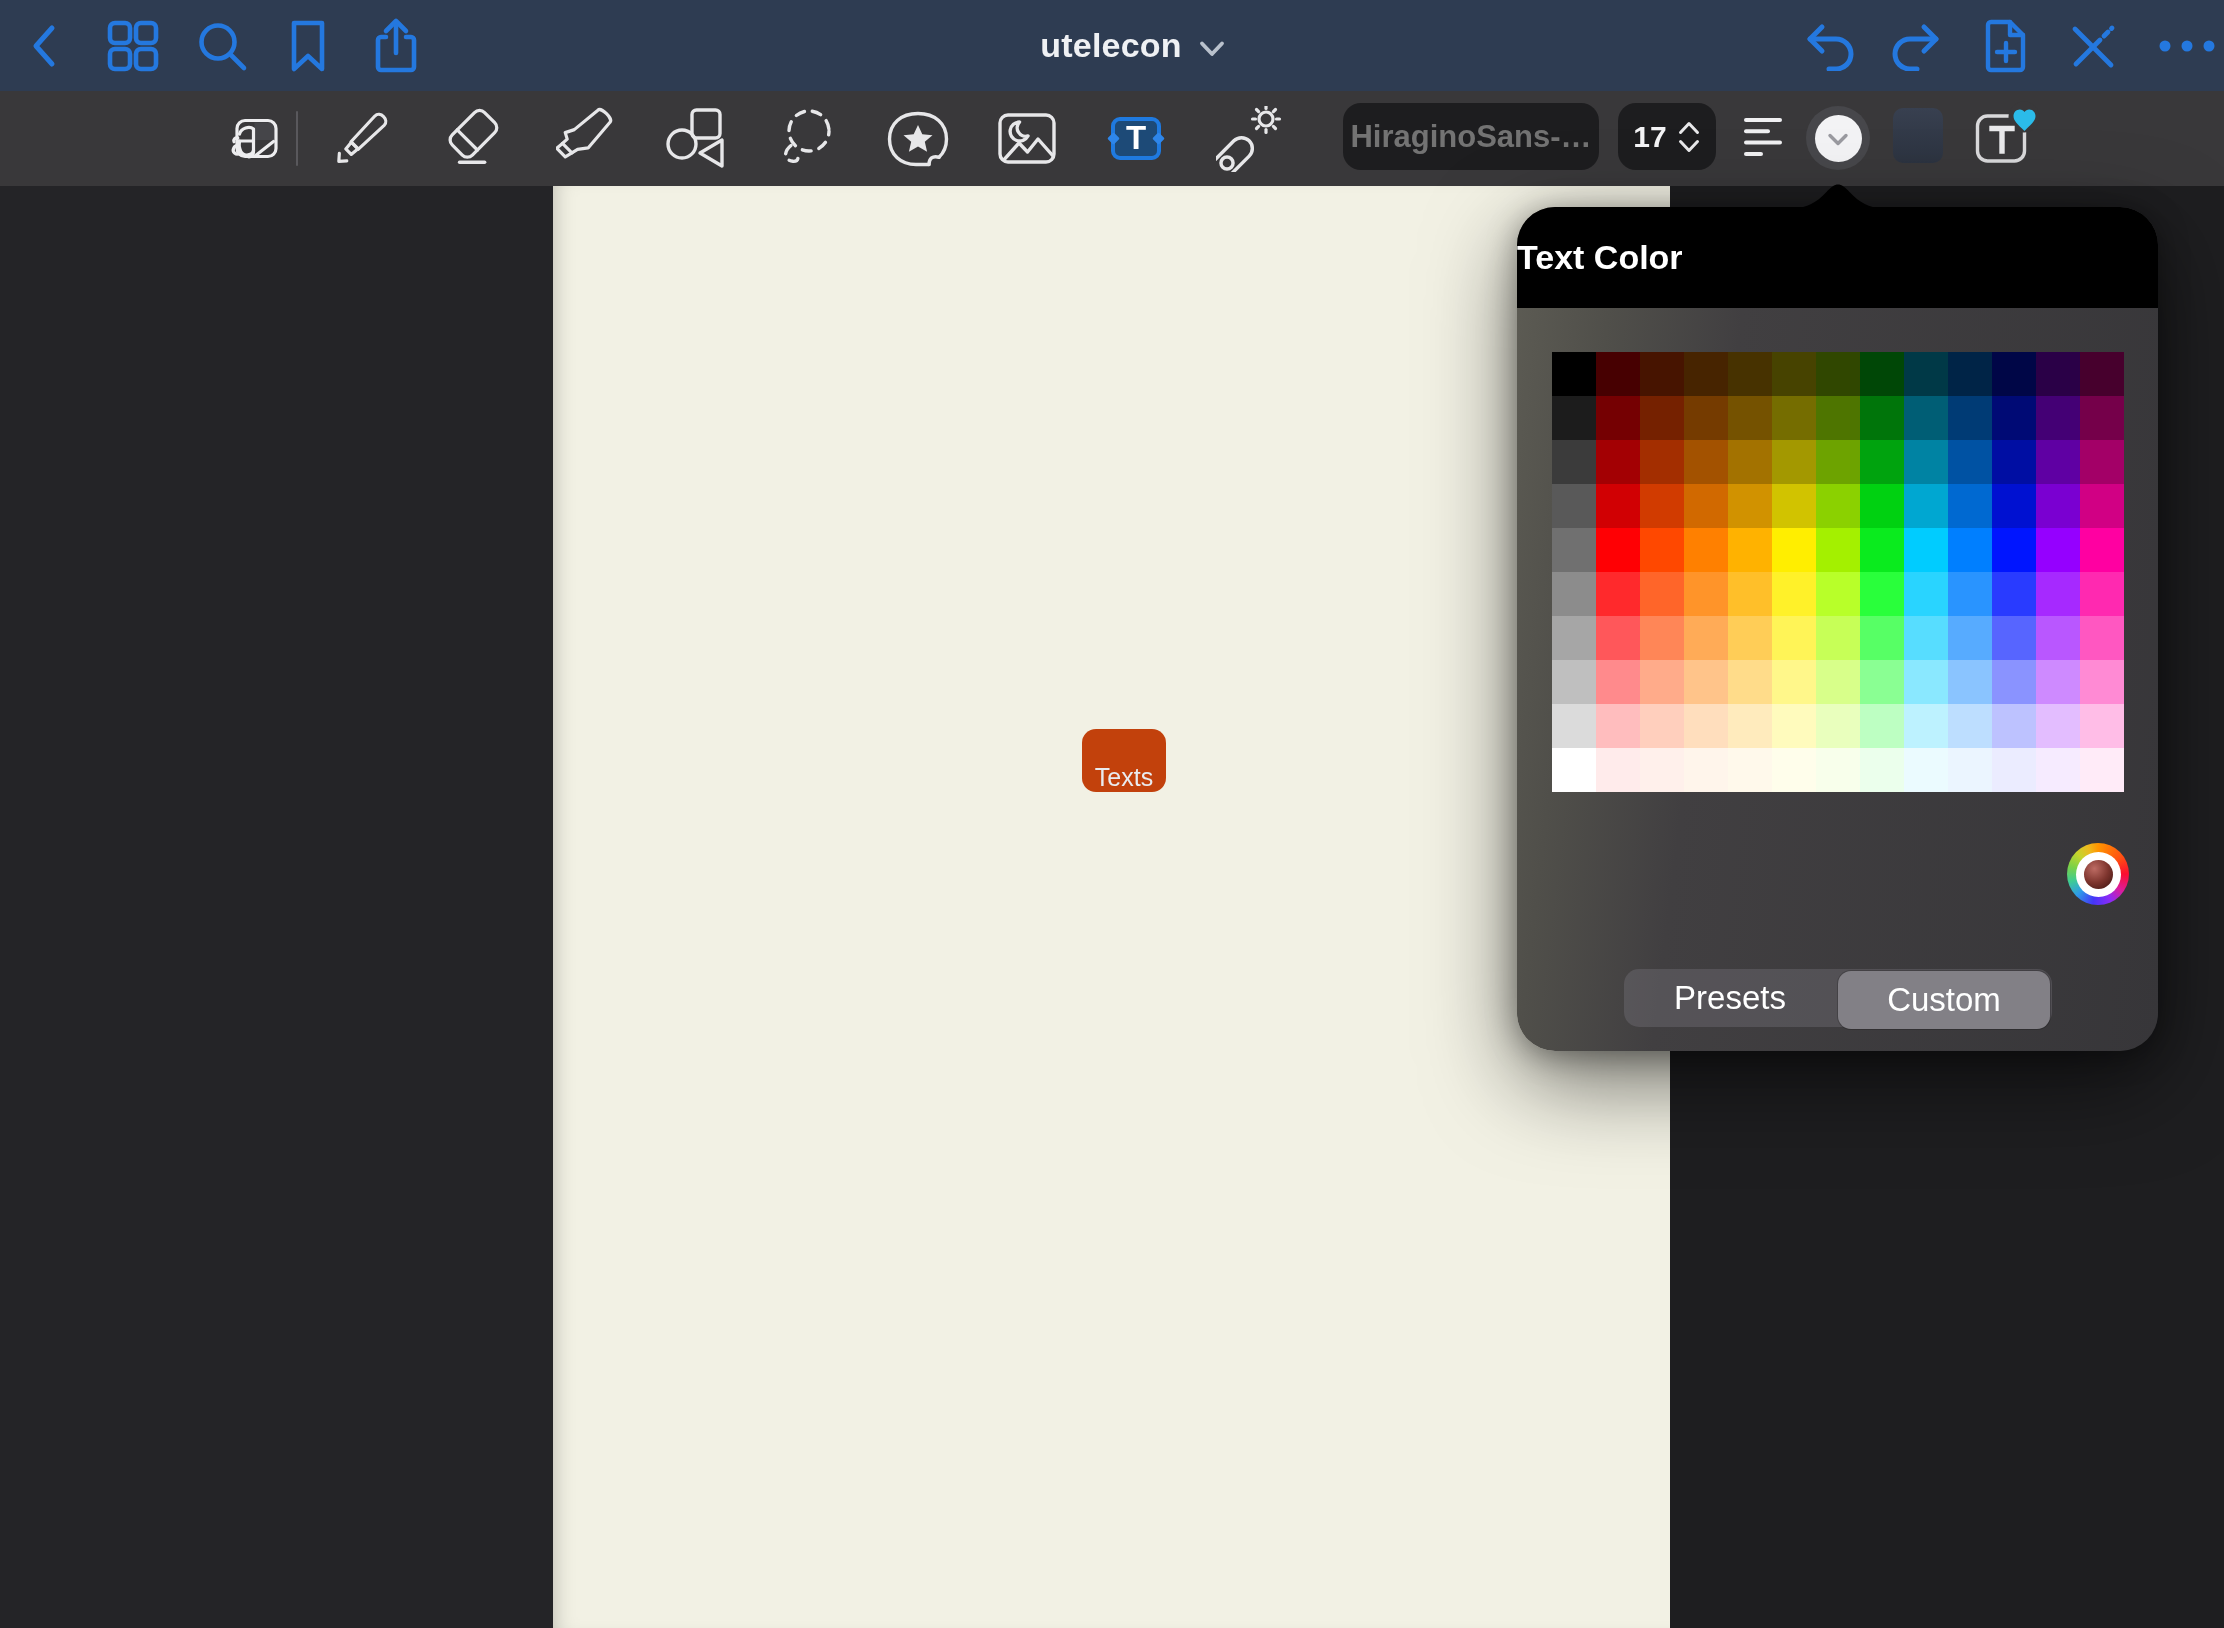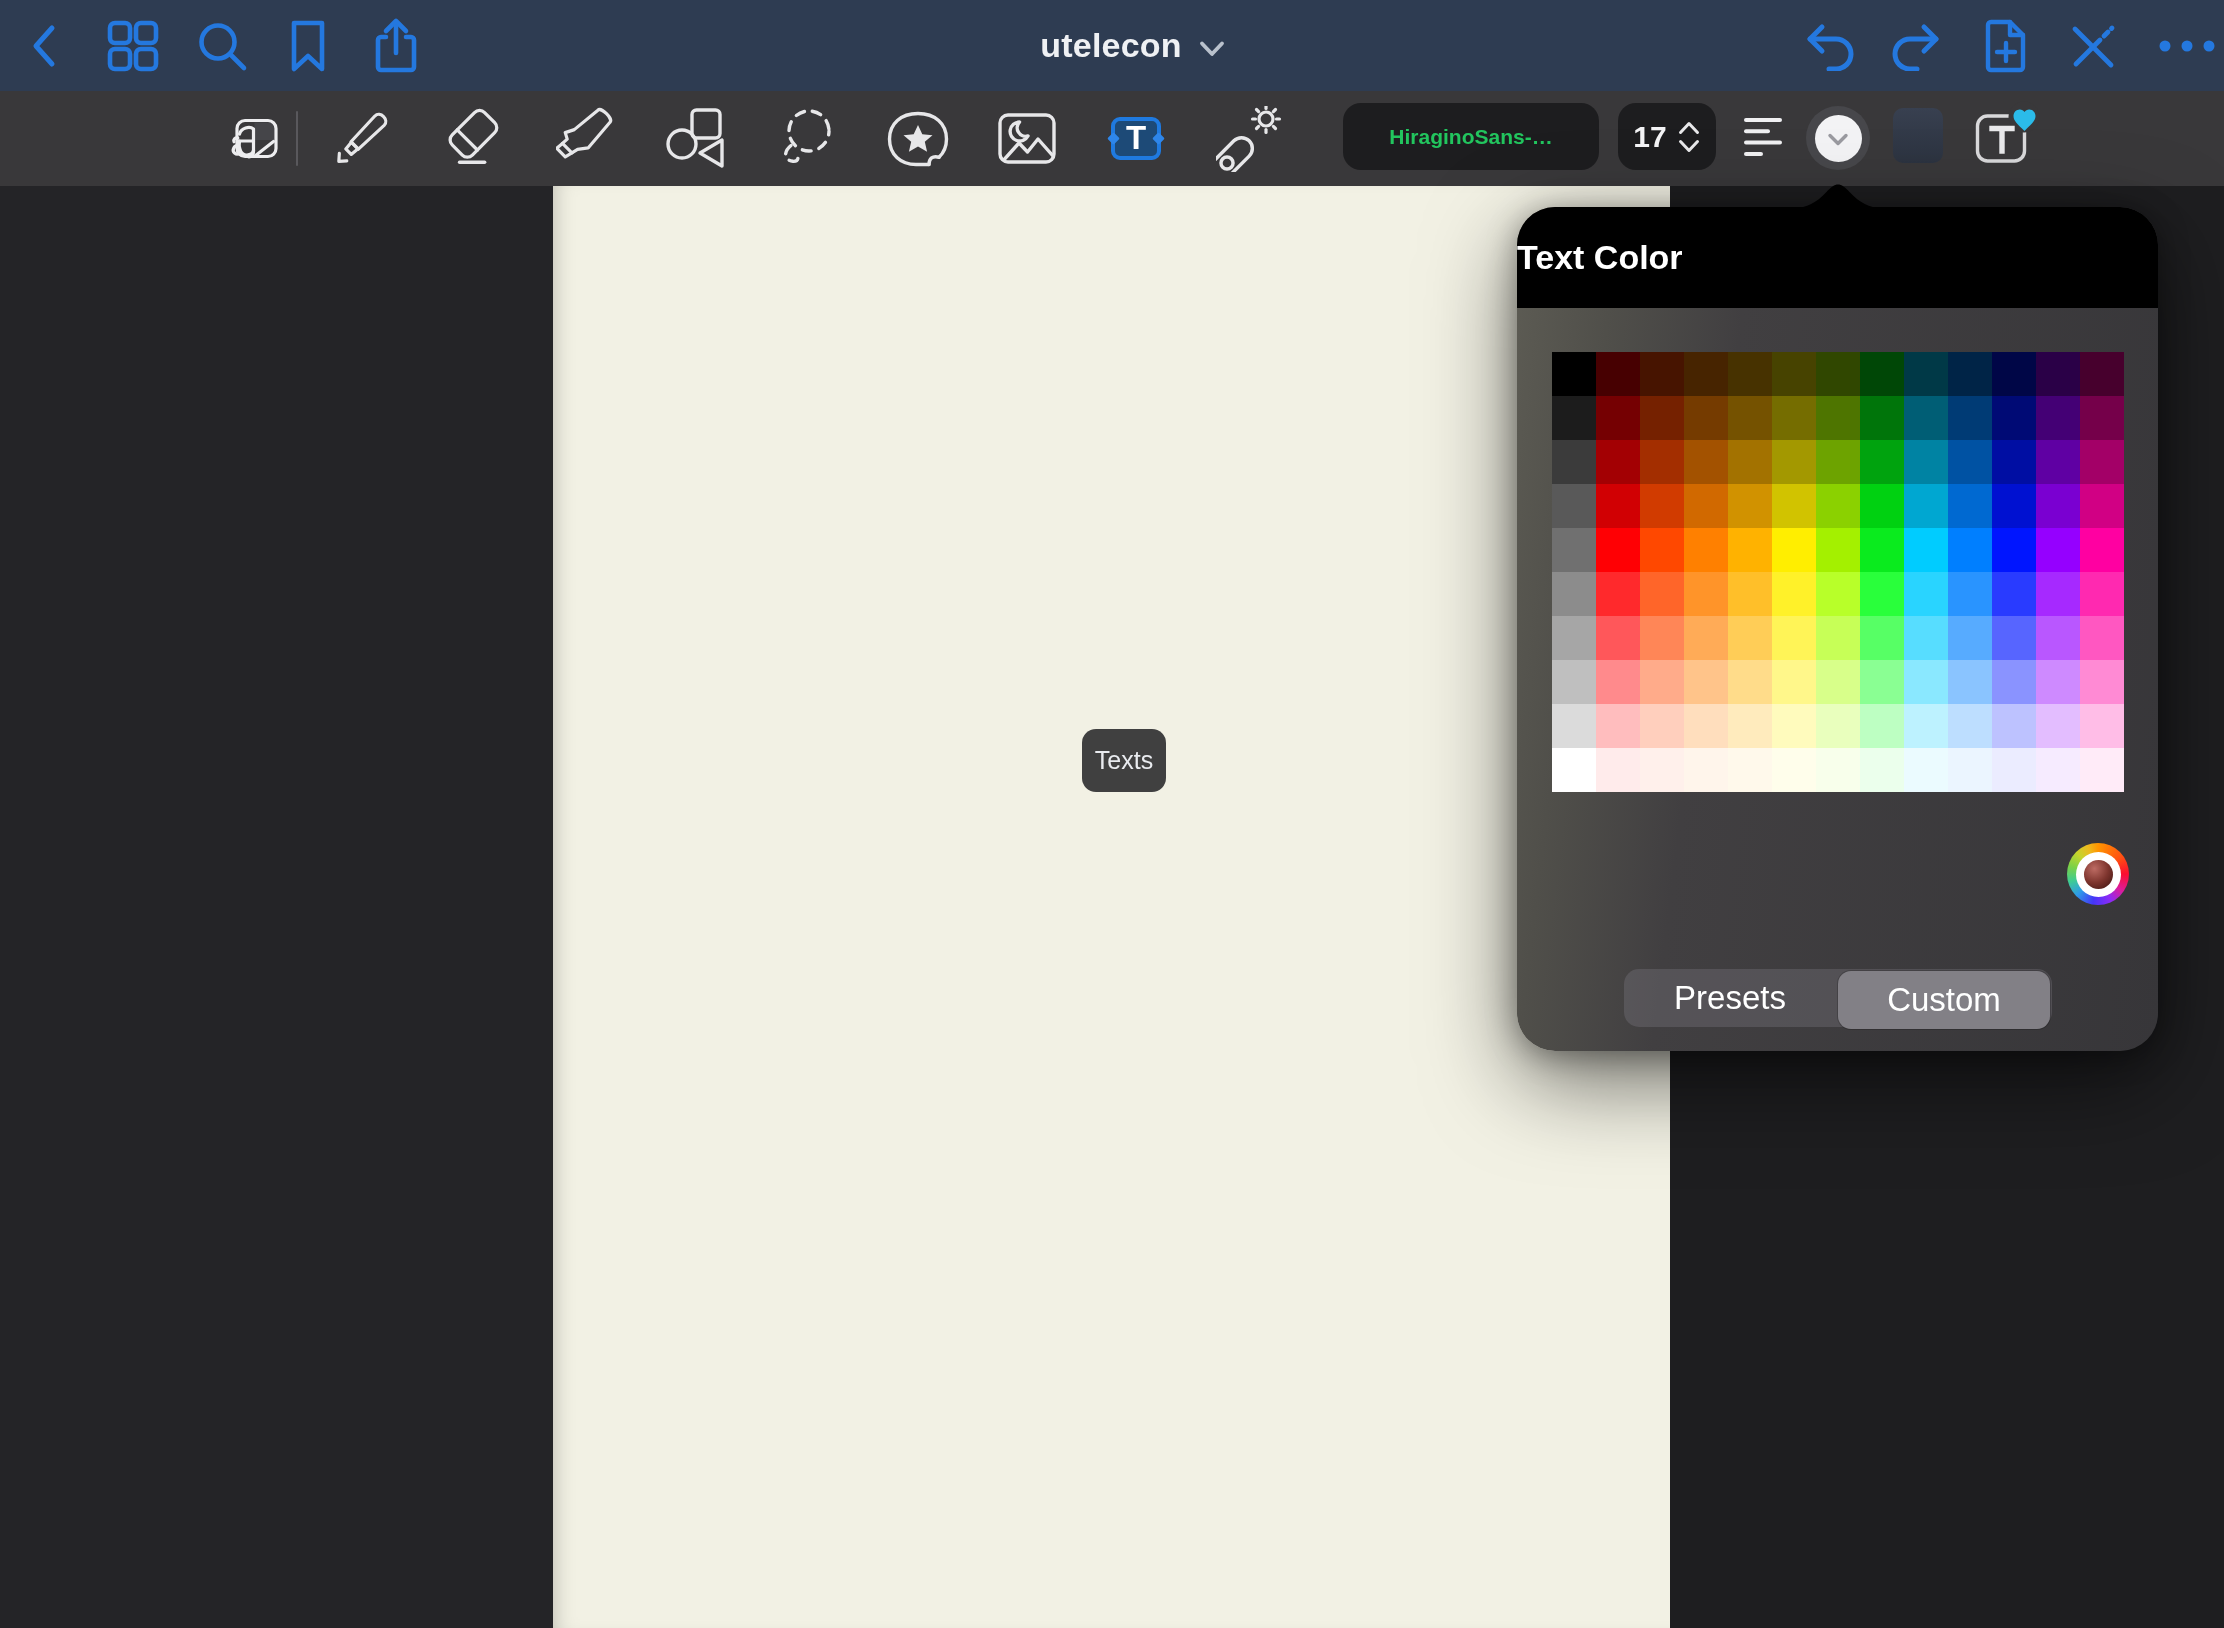--- a/index.html
+++ b/index.html
@@ -18,40 +18,40 @@
   .tb-divider { position:absolute; left:296px; top:20px; width:2px; height:55px; background:#59585C; border-radius:1px; }
 
   .text-tool { position:absolute; left:1107px; top:24px; width:58px; height:47px; }
   .text-tool .box { position:absolute; left:4px; top:2px; width:50px; height:43px; background:#1D4A77;
                     border:4px solid #1F7AE0; border-radius:9px; display:flex; align-items:center; justify-content:center;
                     color:#FFFFFF; font-size:33px; font-weight:700; }
   .text-tool .handle { position:absolute; top:19px; width:9px; height:9px; background:#2E86EA; transform:rotate(45deg); border-radius:1.5px; }
   .text-tool .handle.l { left:2px; } .text-tool .handle.r { left:47px; }
 
   .font-pill { position:absolute; left:1343px; top:12px; width:256px; height:67px; background:#1D1D1F; border-radius:18px;
-               display:flex; align-items:center; justify-content:center; color:#22c55e; font-size:21px; font-weight:700; }
+               display:flex; align-items:center; justify-content:center; color:#737373; font-size:31px; font-weight:700; }
   .size-pill { position:absolute; left:1618px; top:12px; width:98px; height:67px; background:#1D1D1F; border-radius:18px;
                display:flex; align-items:center; justify-content:center; gap:10px; color:#F4F4F6; font-size:30px; font-weight:700; }
   .align-btn { position:absolute; left:1744px; top:24px; width:38px; height:46px; display:flex; align-items:center; justify-content:center; }
   .color-btn { position:absolute; left:1806px; top:15px; width:64px; height:64px; border-radius:50%; background:#47474B;
                display:flex; align-items:center; justify-content:center; }
   .color-btn .inner { width:47px; height:47px; border-radius:50%; background:#F3F3F5; display:flex; align-items:center; justify-content:center; padding-top:4px; }
   .navy-swatch { position:absolute; left:1893px; top:17px; width:50px; height:55px; border-radius:10px;
                  background:linear-gradient(180deg,#384050,#2C3340); }
   .tstyle-btn { position:absolute; left:1975px; top:9px; width:72px; height:78px; color:#DCDCDE;
                 display:flex; align-items:center; justify-content:center; }
 
   
   .canvas-left  { position:absolute; left:0; top:186px; width:553px;  height:1442px; background:#242427; }
   .page         { position:absolute; left:553px; top:186px; width:1117px; height:1442px; background:#F2F1E4;
                   box-shadow:inset 16px 0 22px -16px rgba(0,0,0,.25); }
   .canvas-right { position:absolute; left:1670px; top:186px; width:554px; height:1442px; background:#1E1E20; }
 
   .texts-chip { position:absolute; left:529px; top:543px; width:84px; height:63px; border-radius:14px;
-                background:#404040; color:#E9EBEF; font-size:25px; display:flex; align-items:center; justify-content:center; }
+                background:#c2410c; color:#E9EBEF; font-size:25px; display:flex; align-items:flex-end; justify-content:center; }
 
   
   .popover { position:absolute; left:1517px; top:207px; width:641px; height:844px; border-radius:38px;
              background:linear-gradient(97deg, #5D5C54 0%, #504F4A 14%, #413F41 32%, #373639 100%);
              box-shadow:0 30px 90px rgba(0,0,0,.55), 0 4px 30px rgba(0,0,0,.35); }
   .popover-caret { position:absolute; left:1794px; top:180px; width:88px; height:28px; z-index:5; }
   .pop-header { position:absolute; left:0; top:0; width:641px; height:101px; background:#000;
                 border-radius:38px 38px 0 0; display:flex; align-items:center; justify-content:flex-start; }
   .pop-title { color:#FFFFFF; font-size:34px; font-weight:700; }
 

